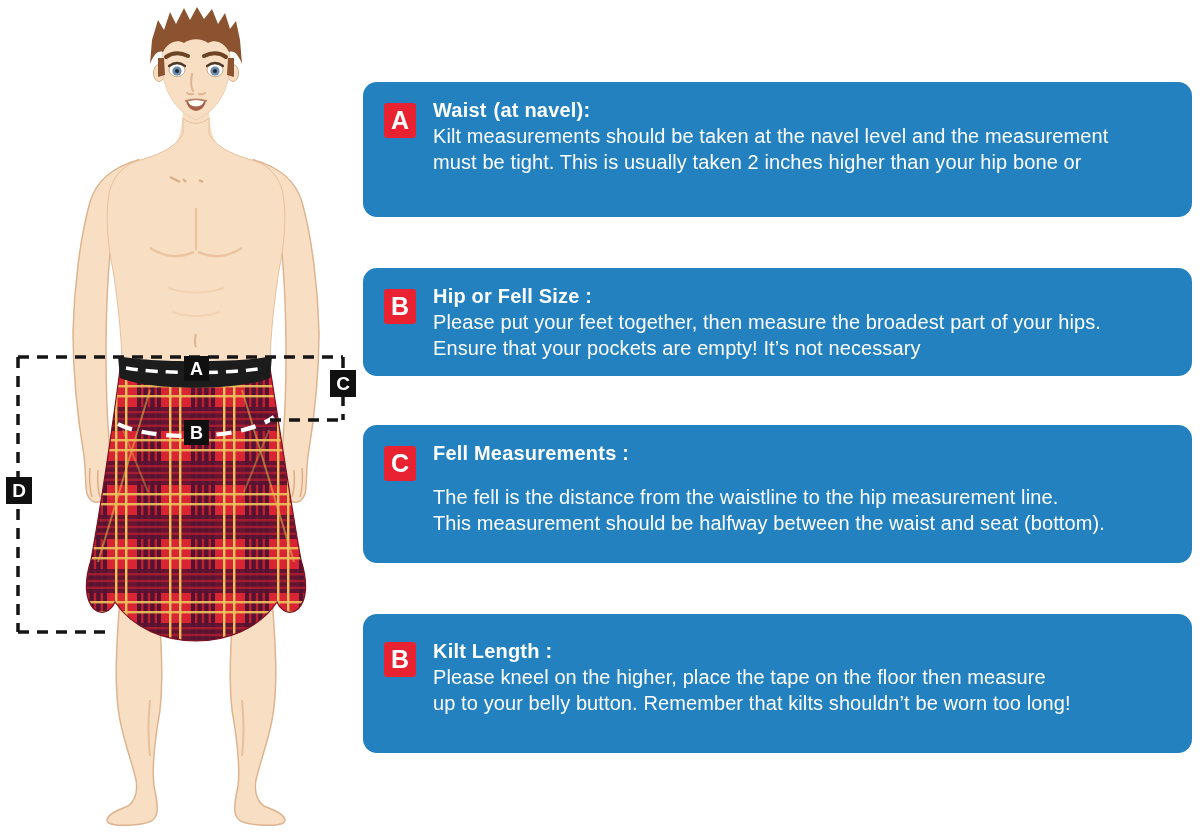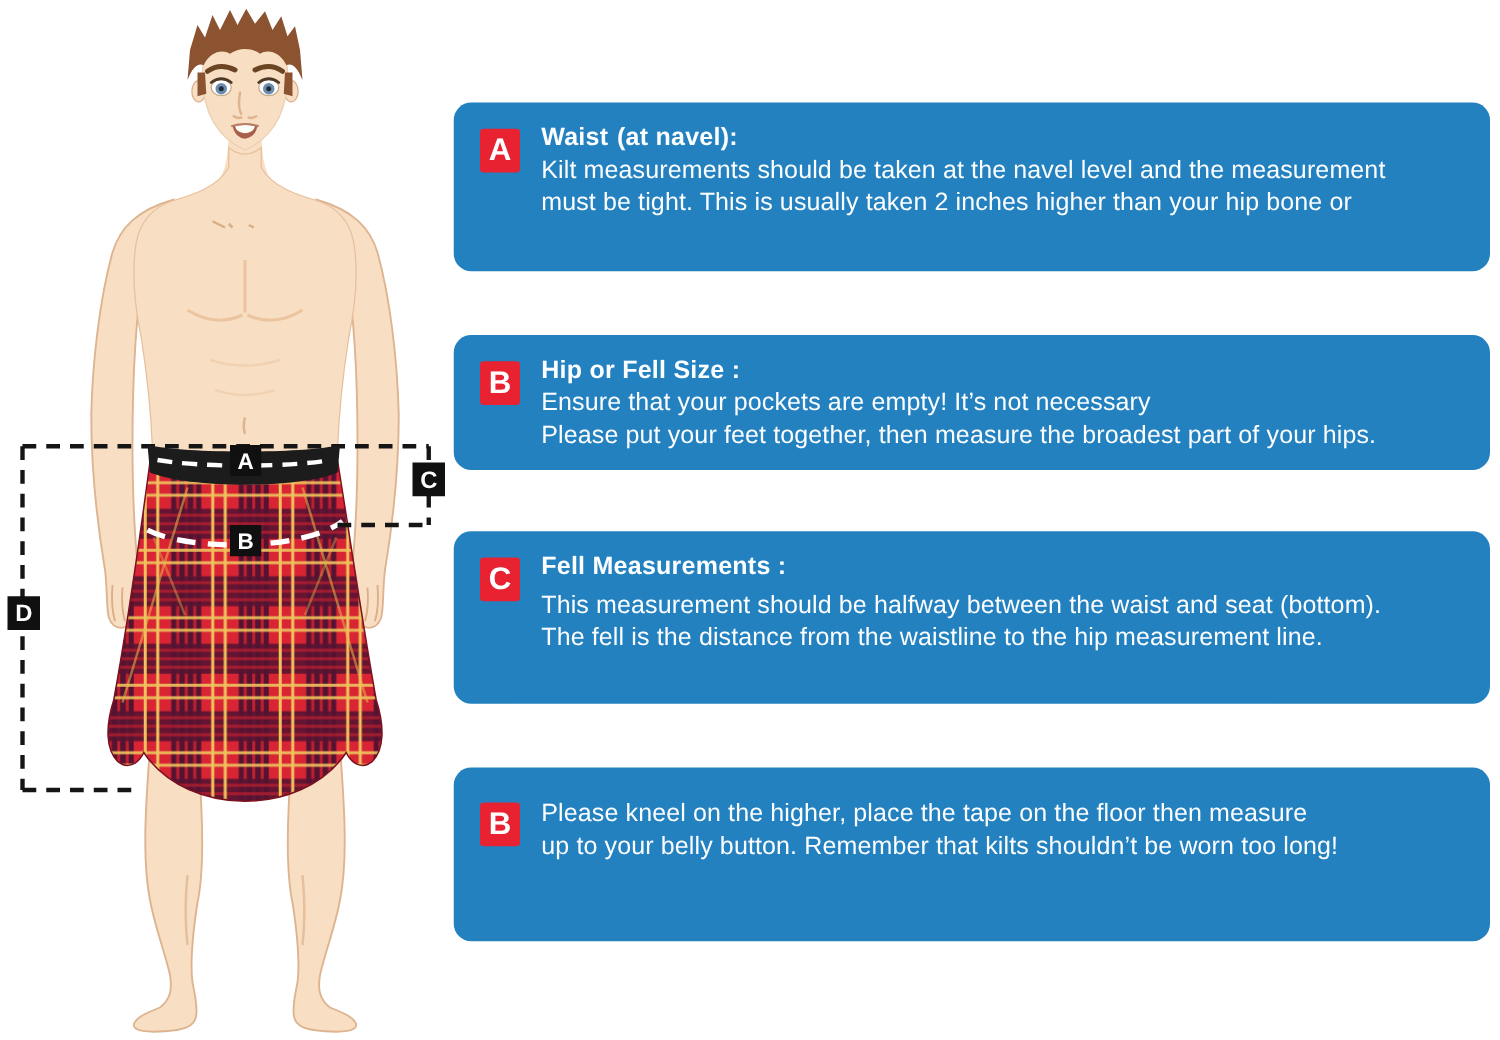--- a/index.html
+++ b/index.html
@@ -153,35 +153,36 @@
       <div class="box-heading"><span>Waist</span><span class="hsuffix">(at navel):</span></div>
       <div class="bline">Kilt measurements should be taken at the navel level and the measurement</div>
       <div class="bline">must be tight. This is usually taken 2 inches higher than your hip bone or</div>
     </div>
   </div>
 
   <div class="info-box" style="top:268px;height:108px">
     <div class="badge">B</div>
     <div class="box-content">
       <div class="box-heading">Hip or Fell Size :</div>
+      <div class="bline">Please put your feet together, then measure the broadest part of your hips.</div>
       <div class="bline">Ensure that your pockets are empty! It’s not necessary</div>
-      <div class="bline">Please put your feet together, then measure the broadest part of your hips.</div>
     </div>
   </div>
 
   <div class="info-box" style="top:425px;height:138px">
     <div class="badge">C</div>
     <div class="box-content">
-      <div class="box-heading" style="margin-bottom:5px">Fell Measurements :</div>
+      <div class="box-heading" style="margin-bottom:18px">Fell Measurements :</div>
+      <div class="bline">The fell is the distance from the waistline to the hip measurement line.</div>
       <div class="bline">This measurement should be halfway between the waist and seat (bottom).</div>
-      <div class="bline">The fell is the distance from the waistline to the hip measurement line.</div>
     </div>
   </div>
 
   <div class="info-box" style="top:614px;height:139px">
     <div class="badge" style="top:28px">B</div>
     <div class="box-content" style="top:24px">
+      <div class="box-heading">Kilt Length :</div>
       <div class="bline">Please kneel on the higher, place the tape on the floor then measure</div>
       <div class="bline">up to your belly button. Remember that kilts shouldn’t be worn too long!</div>
     </div>
   </div>
 
 </div>
 
 </body></html>

